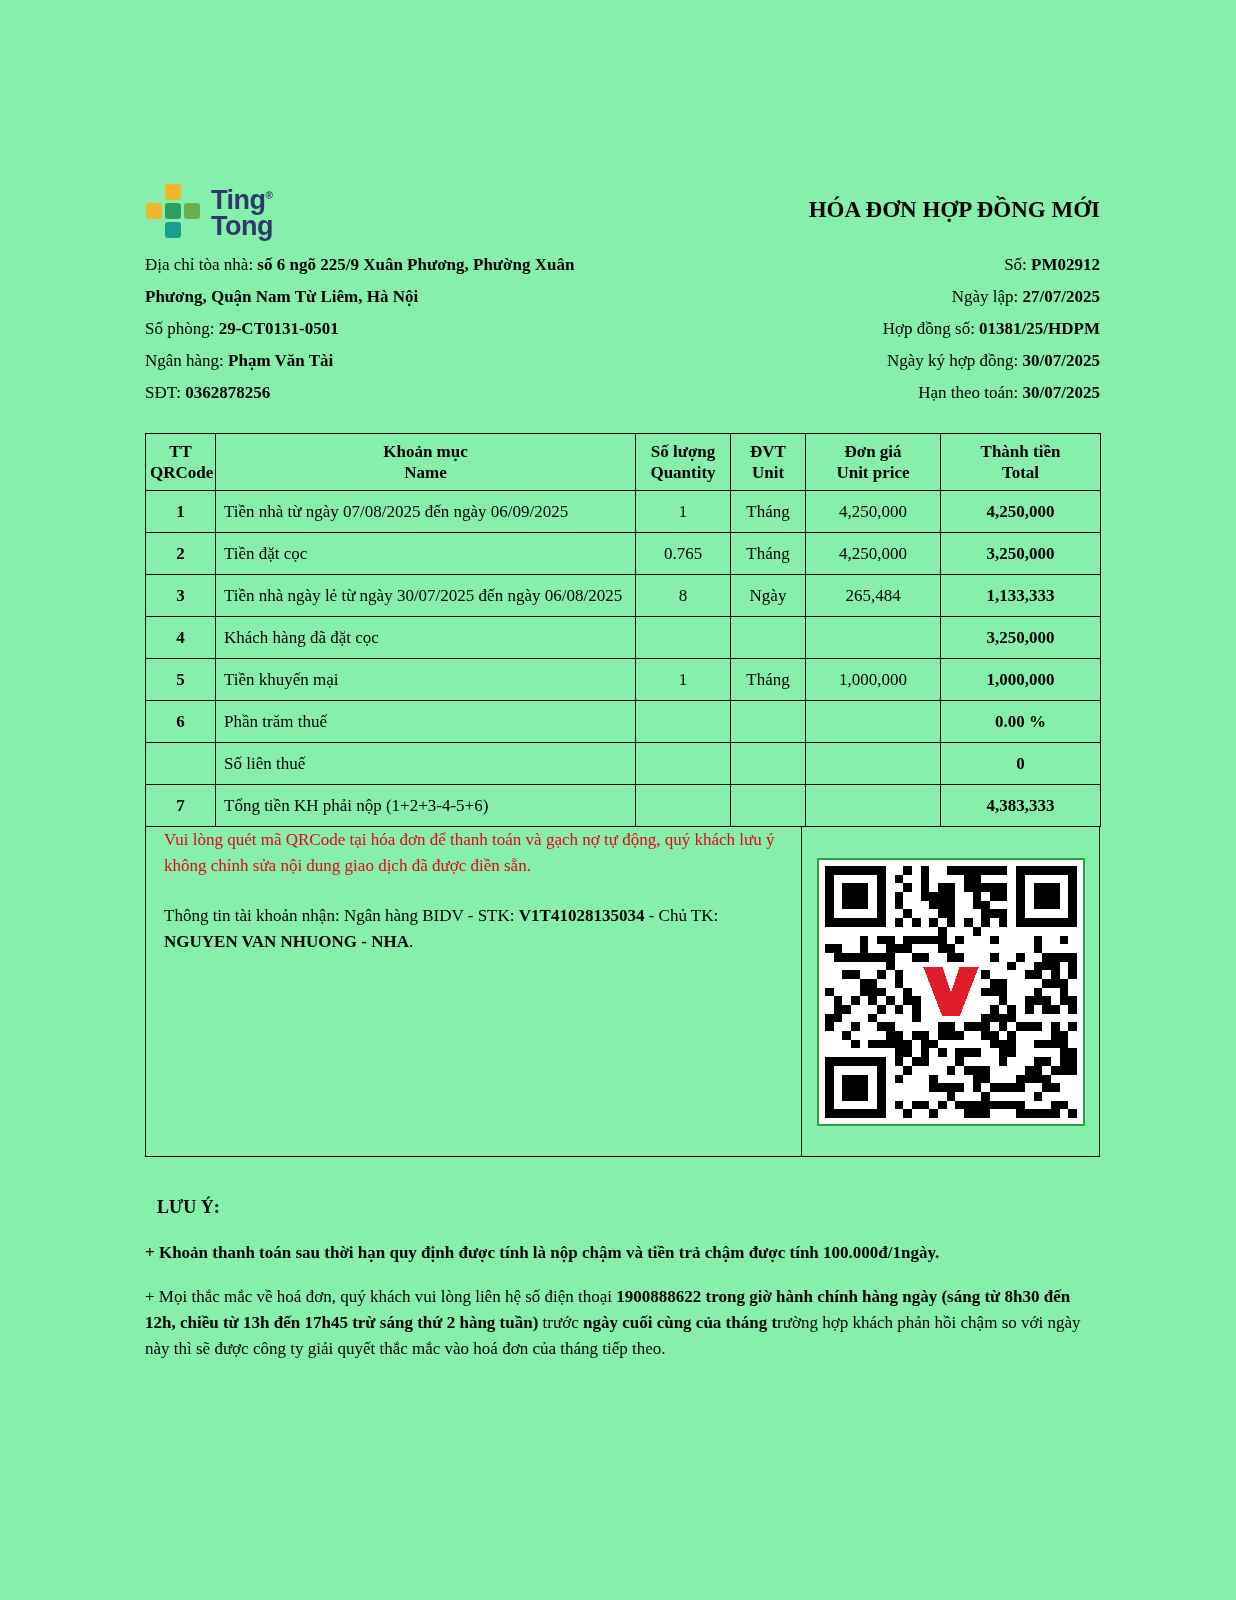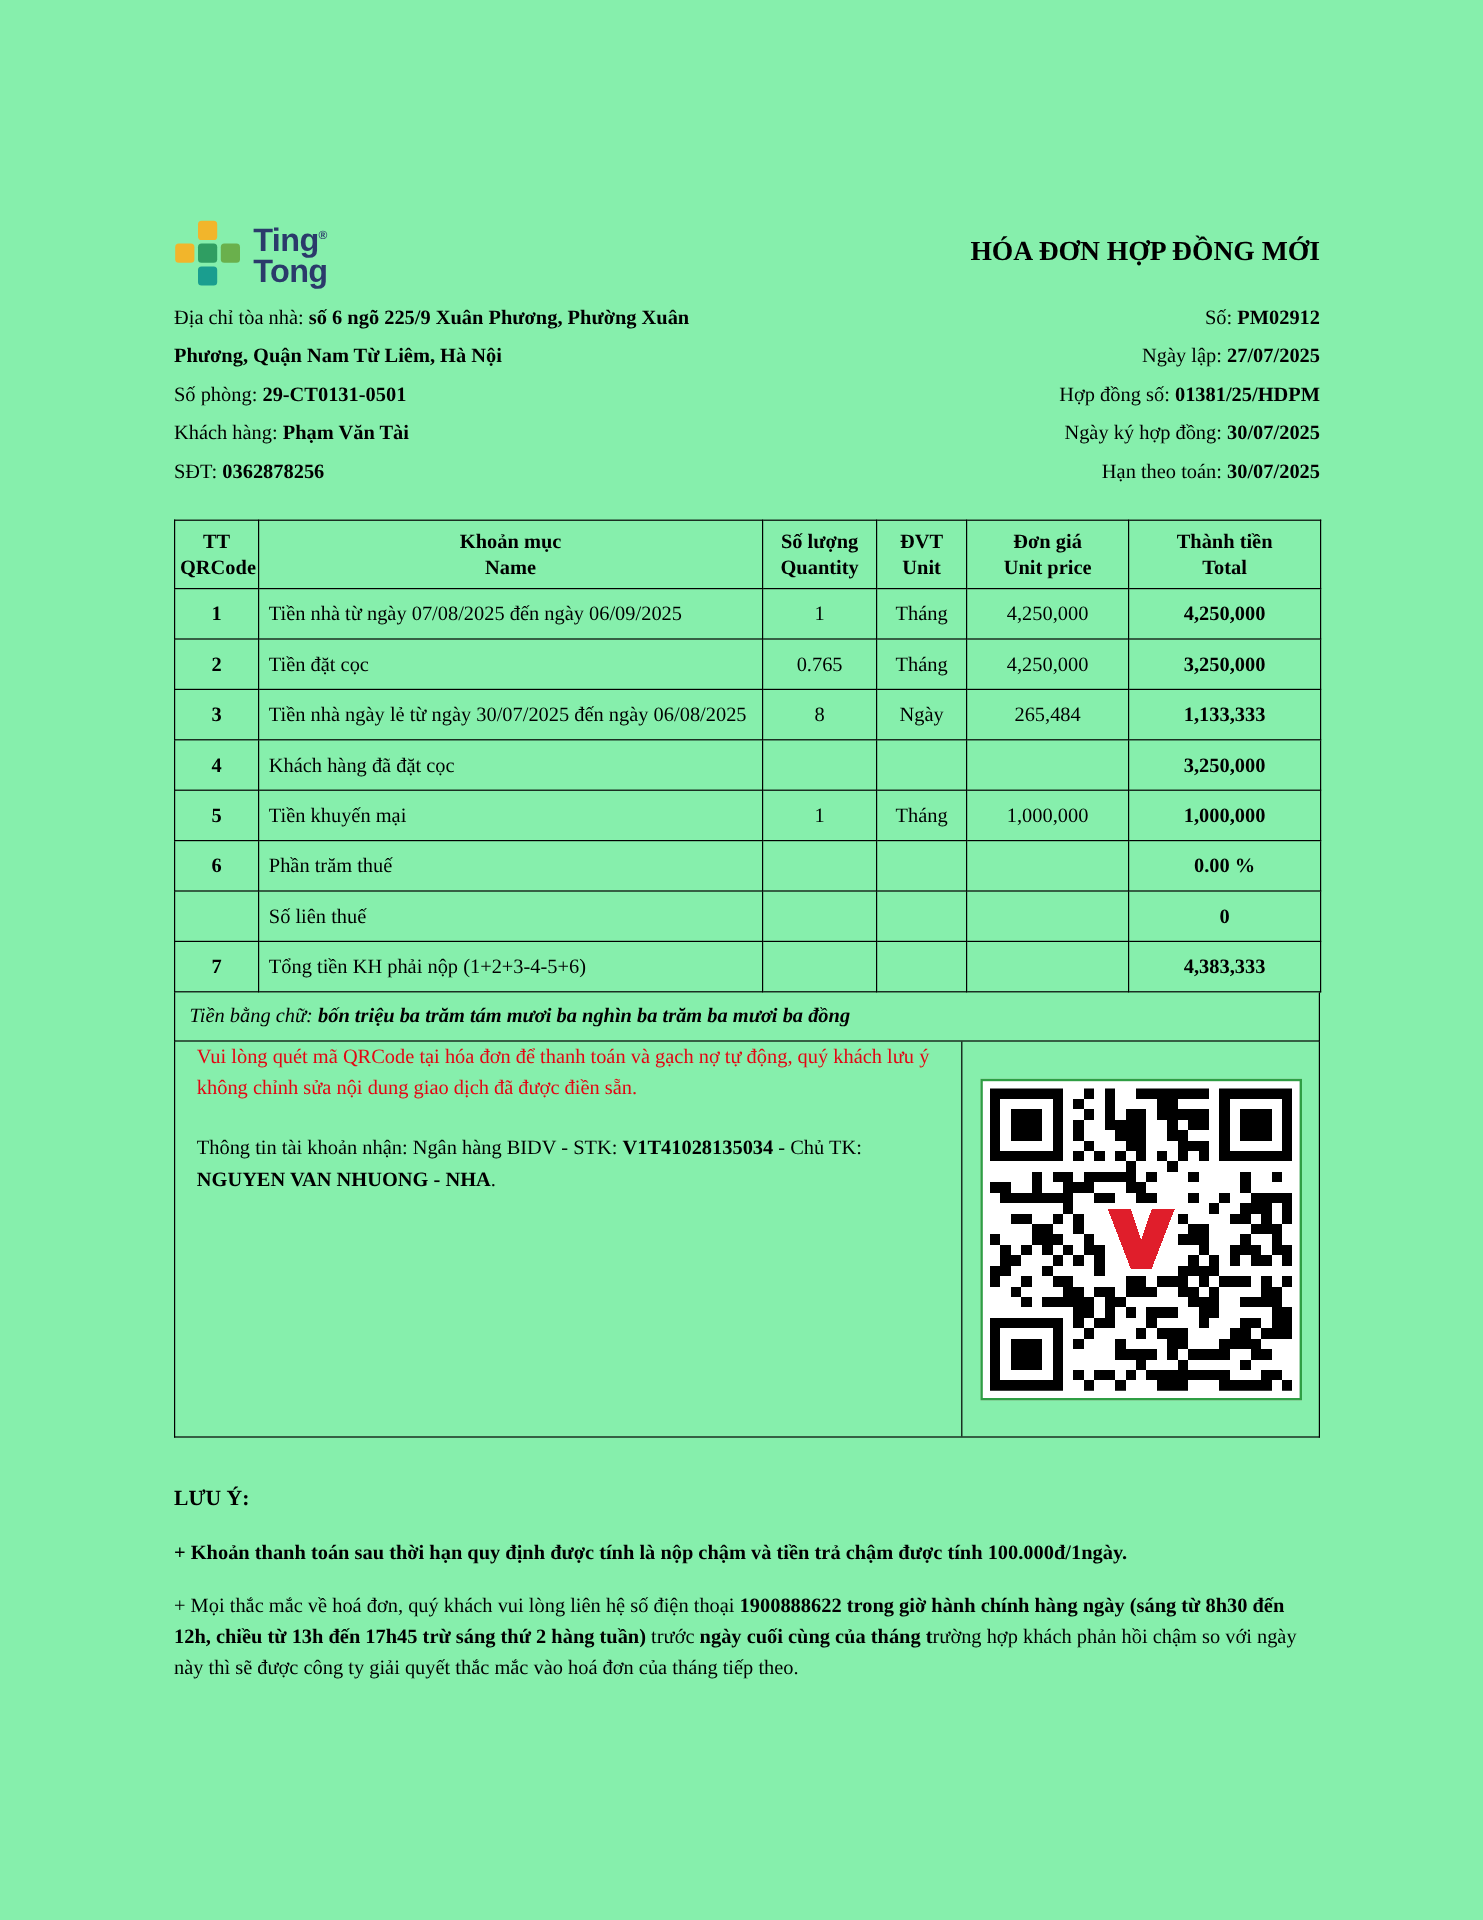--- a/index.html
+++ b/index.html
@@ -45,21 +45,21 @@
     display: flex; flex-direction: column; justify-content: flex-start; gap: 24px;
     font-size: 17px; line-height: 26px;
   }
   .qr-text p { margin: 0; }
   .qr-notice { color: #e30613; }
   .account-info b { font-weight: bold; }
   .qr-area { flex: 1; display: flex; align-items: center; justify-content: center; }
   .qr-frame { border: 2px solid #2f9e44; padding: 6px; background: #fff; line-height: 0; }
   
   .notes { margin-top: 40px; font-size: 17px; }
-  .notes-heading { font-weight: bold; font-size: 18px; margin: 0; }
+  .notes-heading { font-weight: bold; font-size: 18px; margin: 12px; }
   .note1 { font-weight: bold; margin: 22px 0 0 0; line-height: 26px; }
   .note2 { margin: 18px 0 0 0; line-height: 26px; }
   .note2 b { font-weight: bold; }
 </style>
 </head>
 <body>
 
 <div class="page">
 
   <div class="hdr">
@@ -76,21 +76,21 @@
         <div>Tong</div>
       </div>
     </div>
     <h1 class="page-title">HÓA ĐƠN HỢP ĐỒNG MỚI</h1>
   </div>
 
   <div class="info">
     <div class="info-left">
       <div class="info-line"><span>Địa chỉ tòa nhà: </span><b>số 6 ngõ 225/9 Xuân Phương, Phường Xuân Phương, Quận Nam Từ Liêm, Hà Nội</b></div>
       <div class="info-line"><span>Số phòng: </span><b>29-CT0131-0501</b></div>
-      <div class="info-line"><span>Khách hàng: </span><b>Phạm Văn Tài</b></div>
+      <div class="info-line"><span>Ngân hàng: </span><b>Phạm Văn Tài</b></div>
       <div class="info-line"><span>SĐT: </span><b>0362878256</b></div>
     </div>
     <div class="info-right">
       <div class="info-line"><span>Số: </span><b>PM02912</b></div>
       <div class="info-line"><span>Ngày lập: </span><b>27/07/2025</b></div>
       <div class="info-line"><span>Hợp đồng số: </span><b>01381/25/HDPM</b></div>
       <div class="info-line"><span>Ngày ký hợp đồng: </span><b>30/07/2025</b></div>
       <div class="info-line"><span>Hạn theo toán: </span><b>30/07/2025</b></div>
     </div>
   </div>
@@ -193,23 +193,20 @@
         <td class="c-idx">7</td>
         <td class="c-name">Tổng tiền KH phải nộp (1+2+3-4-5+6)</td>
         <td class="c-qty"></td>
         <td class="c-unit"></td>
         <td class="c-price"></td>
         <td class="c-total">4,383,333</td>
       </tr>
     </tbody>
   </table>
 
-  <div class="words-row">
-    <span>Tiền bằng chữ: </span><b>bốn triệu ba trăm tám mươi ba nghìn ba trăm ba mươi ba đồng</b>
-  </div>
 
   <div class="qr-box">
     <div class="qr-text">
       <p class="qr-notice">Vui lòng quét mã QRCode tại hóa đơn để thanh toán và gạch nợ tự động, quý khách lưu ý không chỉnh sửa nội dung giao dịch đã được điền sẵn.</p>
       <p class="account-info">
         <span>Thông tin tài khoản nhận: Ngân hàng BIDV - STK: </span><b>V1T41028135034</b><span> - Chủ TK: </span><b>NGUYEN VAN NHUONG - NHA</b><span>.</span>
       </p>
     </div>
     <div class="qr-area">
       <div class="qr-frame">

